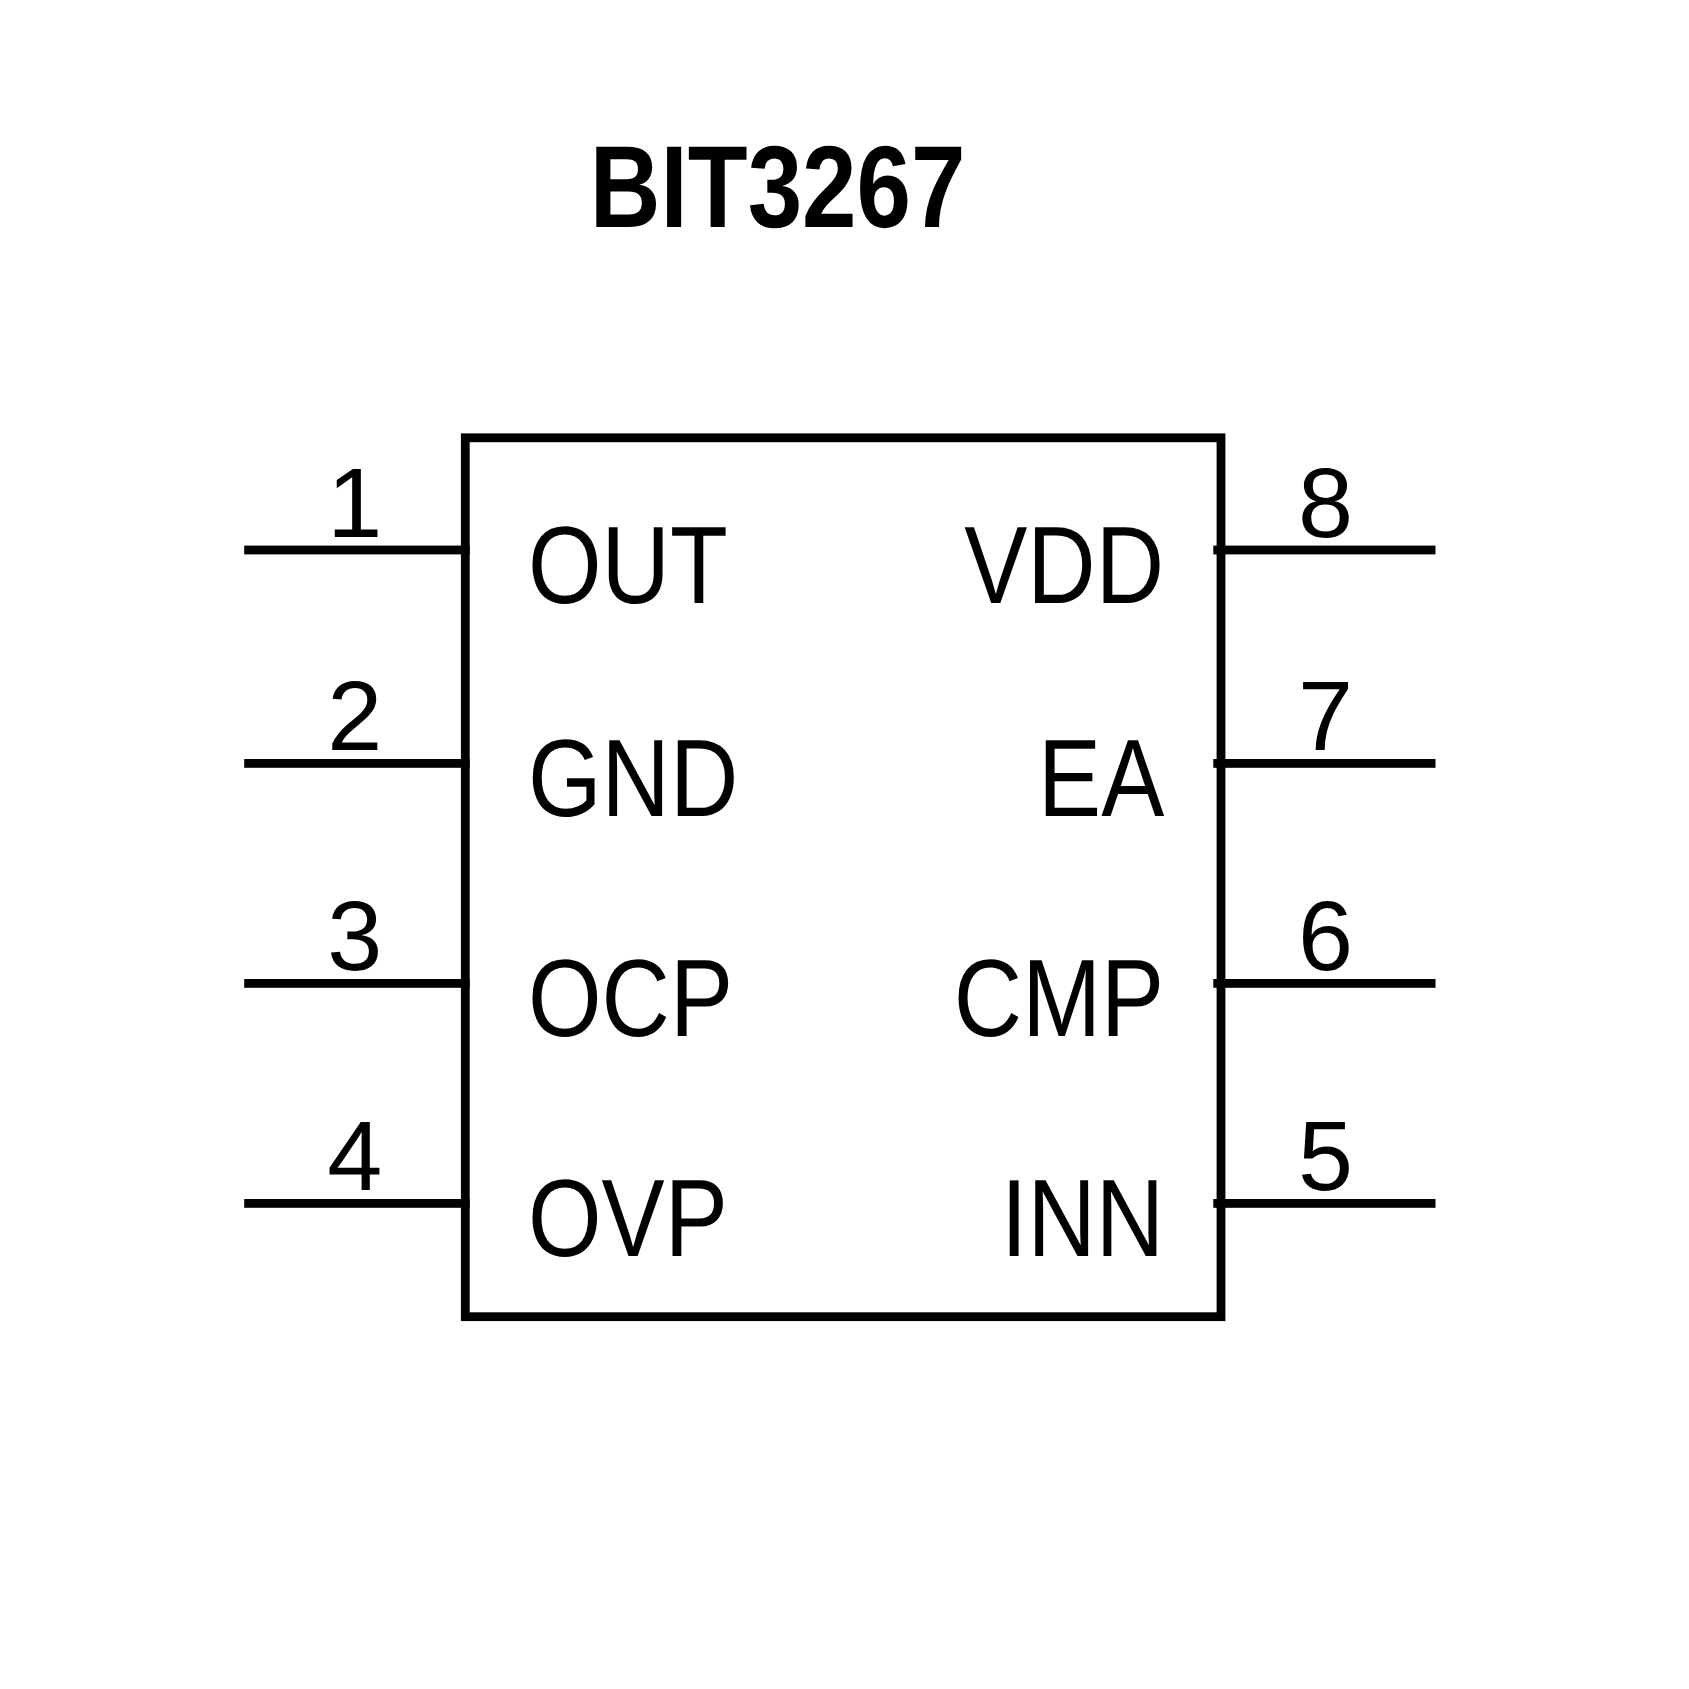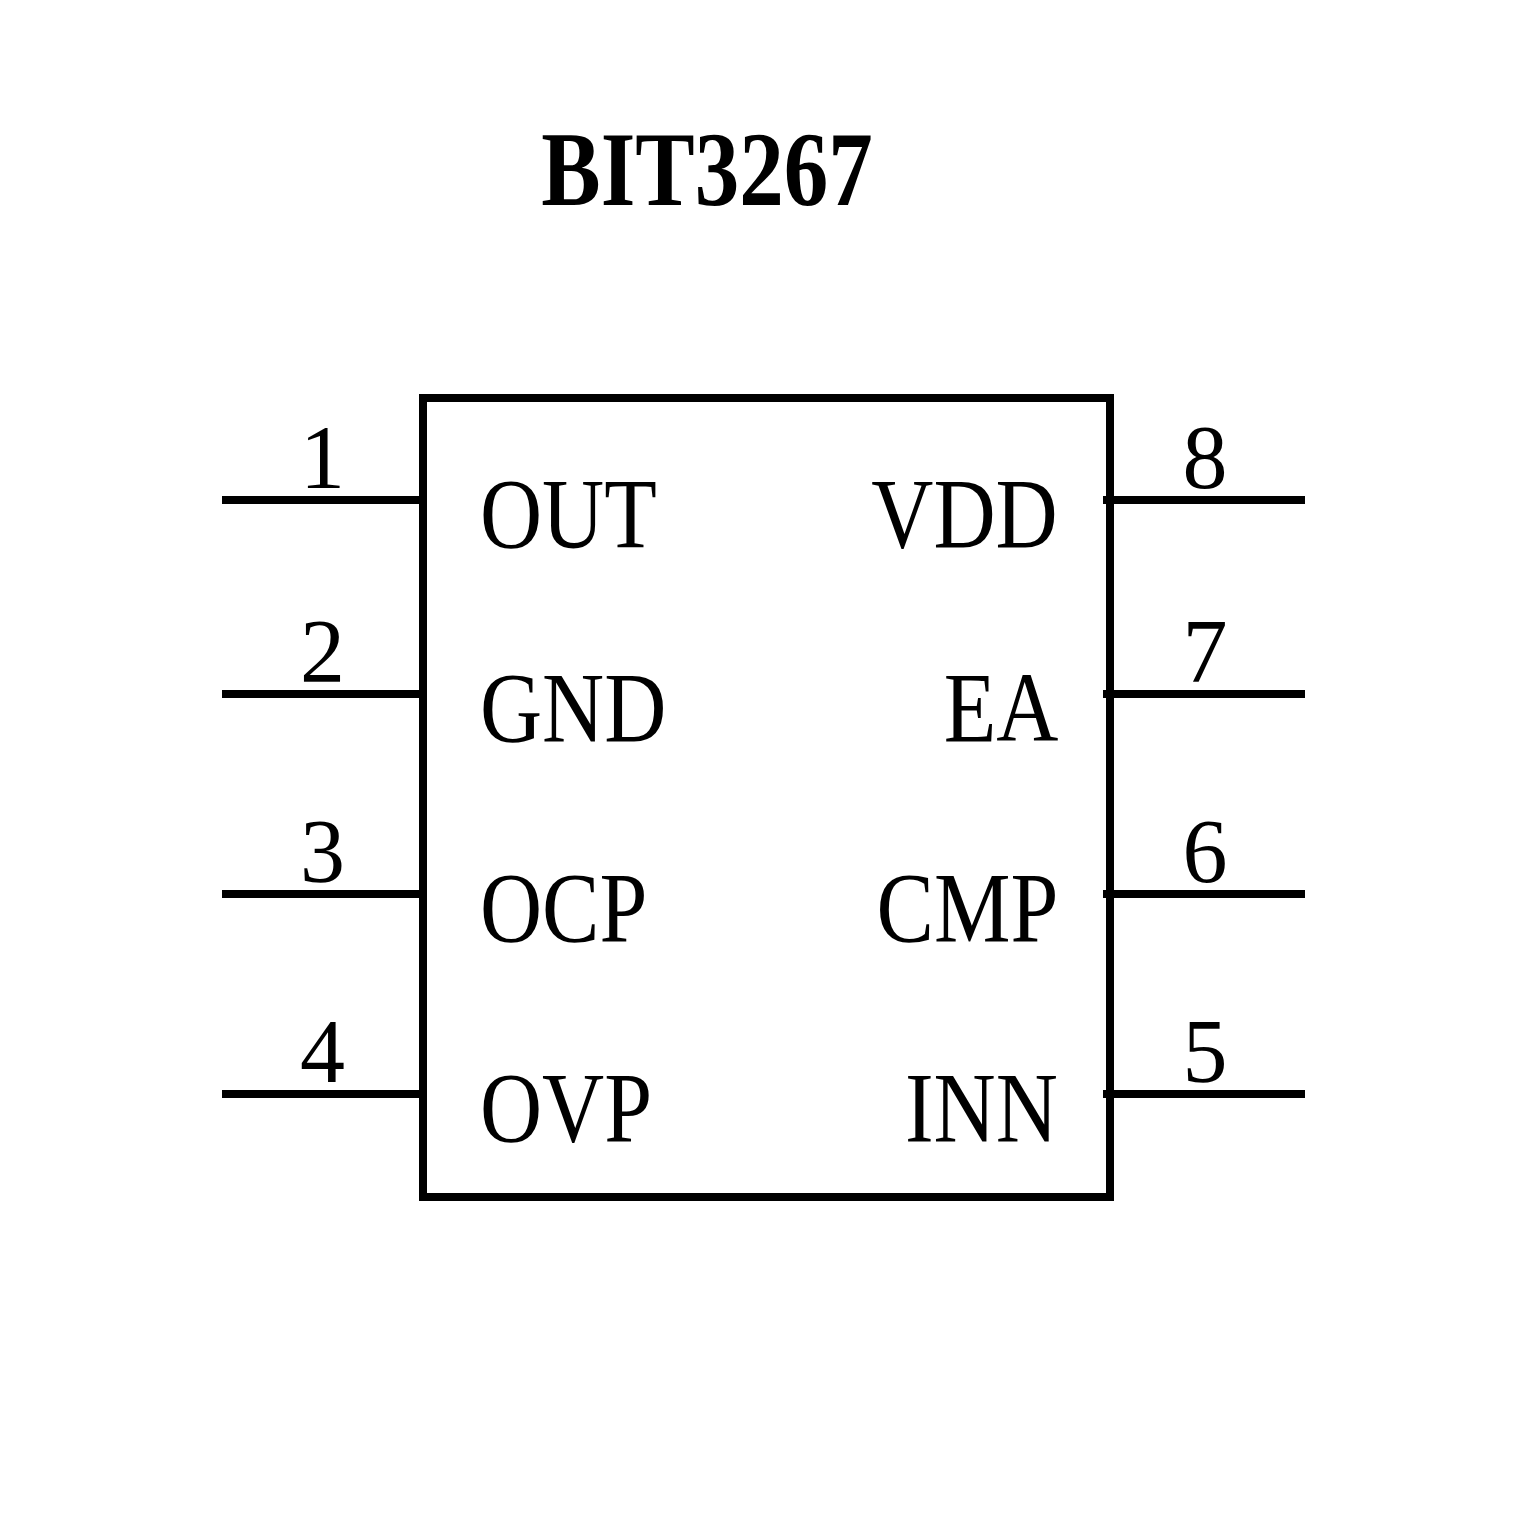--- a/index.html
+++ b/index.html
@@ -5,21 +5,21 @@
   html, body {
     margin: 0;
     padding: 0;
     background: #ffffff;
   }
   .canvas {
     position: relative;
     width: 1535px;
     height: 1535px;
     background: var(--background, #ffffff);
-    font-family: Liberation Serif, serif;
+    font-family: Liberation Sans, sans-serif;
     color: var(--ink, #000000);
     overflow: hidden;
   }
   .title {
     position: absolute;
     left: 707px;
     top: 117px;
     font-size: 106px;
     font-weight: bold;
     line-height: 1;

